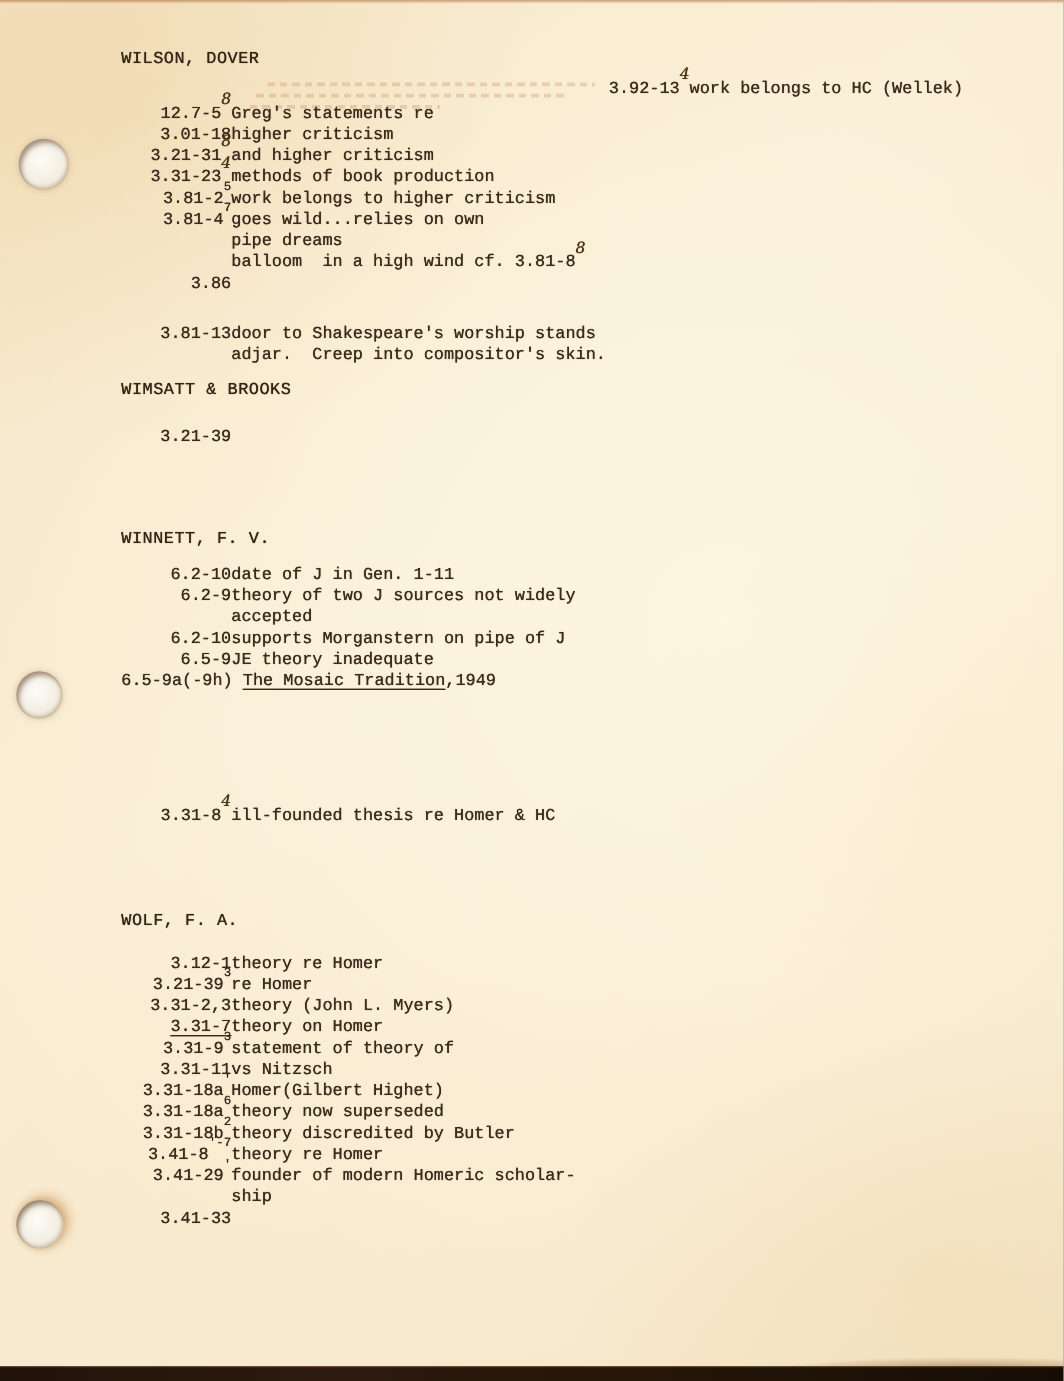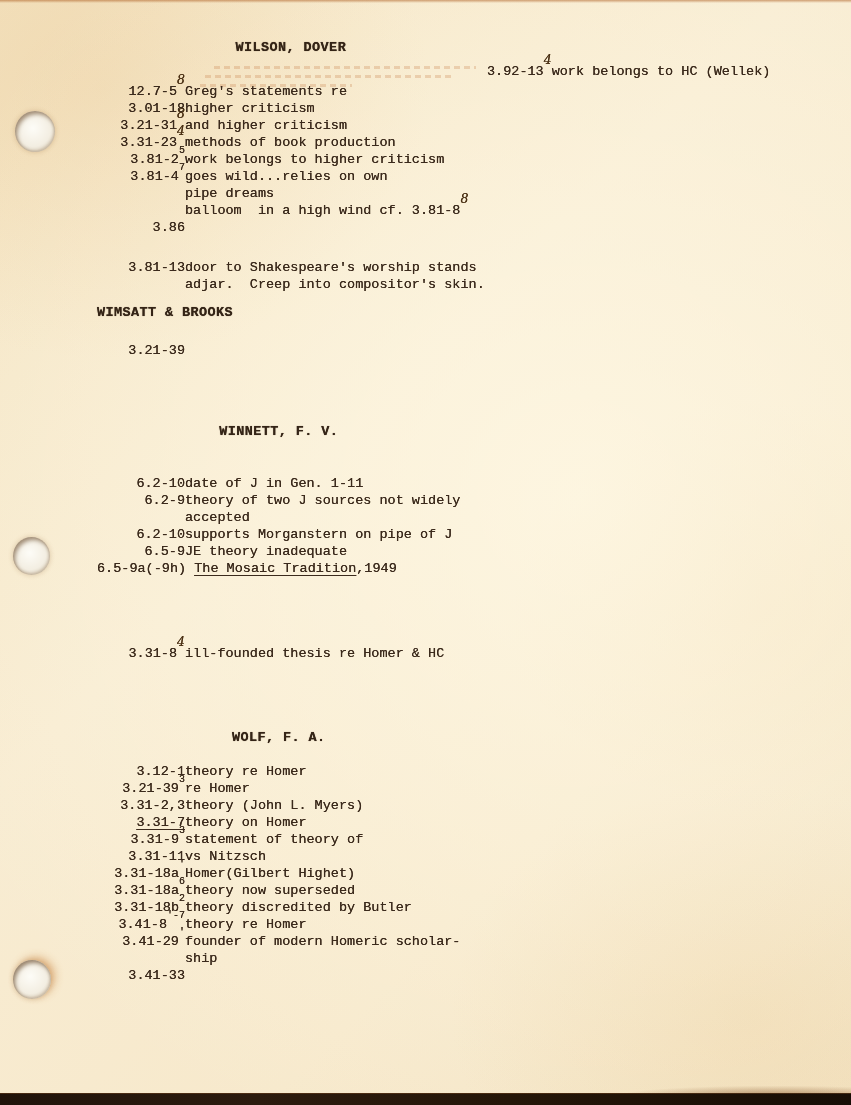--- a/index.html
+++ b/index.html
@@ -33,24 +33,24 @@
   .smudge{position:absolute;opacity:.55;
     background:repeating-linear-gradient(90deg, rgba(192,112,55,.45) 0 6px, rgba(192,112,55,0) 6px 10px);}
   .smudge-1{left:214px;top:66px;width:262px;height:3px;}
   .smudge-2{left:205px;top:75px;width:248px;height:3px;}
   .smudge-3{left:200px;top:84px;width:152px;height:3px;}
   .note{position:absolute;left:487px;top:64px;white-space:pre;}
   .sections{position:absolute;left:0;top:0;width:100%;height:100%;}
   .section{position:absolute;left:97px;}
   .section-0{top:40px;}  .section-0 .heading{margin-bottom:28px;}
   .section-1{top:305px;} .section-1 .heading{margin-bottom:22px;}
-  .section-2{top:424px;} .section-2 .heading{margin-bottom:36px;}
+  .section-2{top:424px;} .section-2 .heading{margin-bottom:13px;}
   .section-3{top:645px;} .section-3 .heading{margin-bottom:17px;}
   .section-4{top:730px;} .section-4 .heading{margin-bottom:18px;}
-  .heading{font-weight:bold;letter-spacing:.4px;color:#342416;text-shadow:0 0 .7px currentColor;text-align:center;}
+  .heading{font-weight:normal;letter-spacing:.4px;color:#342416;text-shadow:0 0 .7px currentColor;}
   .row{line-height:17px;white-space:pre;}
   .gap-before{margin-top:23px;}
   .num{display:inline-block;min-width:88px;white-space:pre;vertical-align:top;text-align:right;}
   .desc{white-space:pre;}
   sup.sup{font-size:10px;position:relative;top:-5px;line-height:0;}
   sup.sup.hand{font-family:"DejaVu Serif",serif;font-style:italic;font-size:12.5px;top:-6px;color:#4b3115;}
   .u{text-decoration:underline;text-underline-offset:2.5px;}
 </style>
 </head>
 <body>

